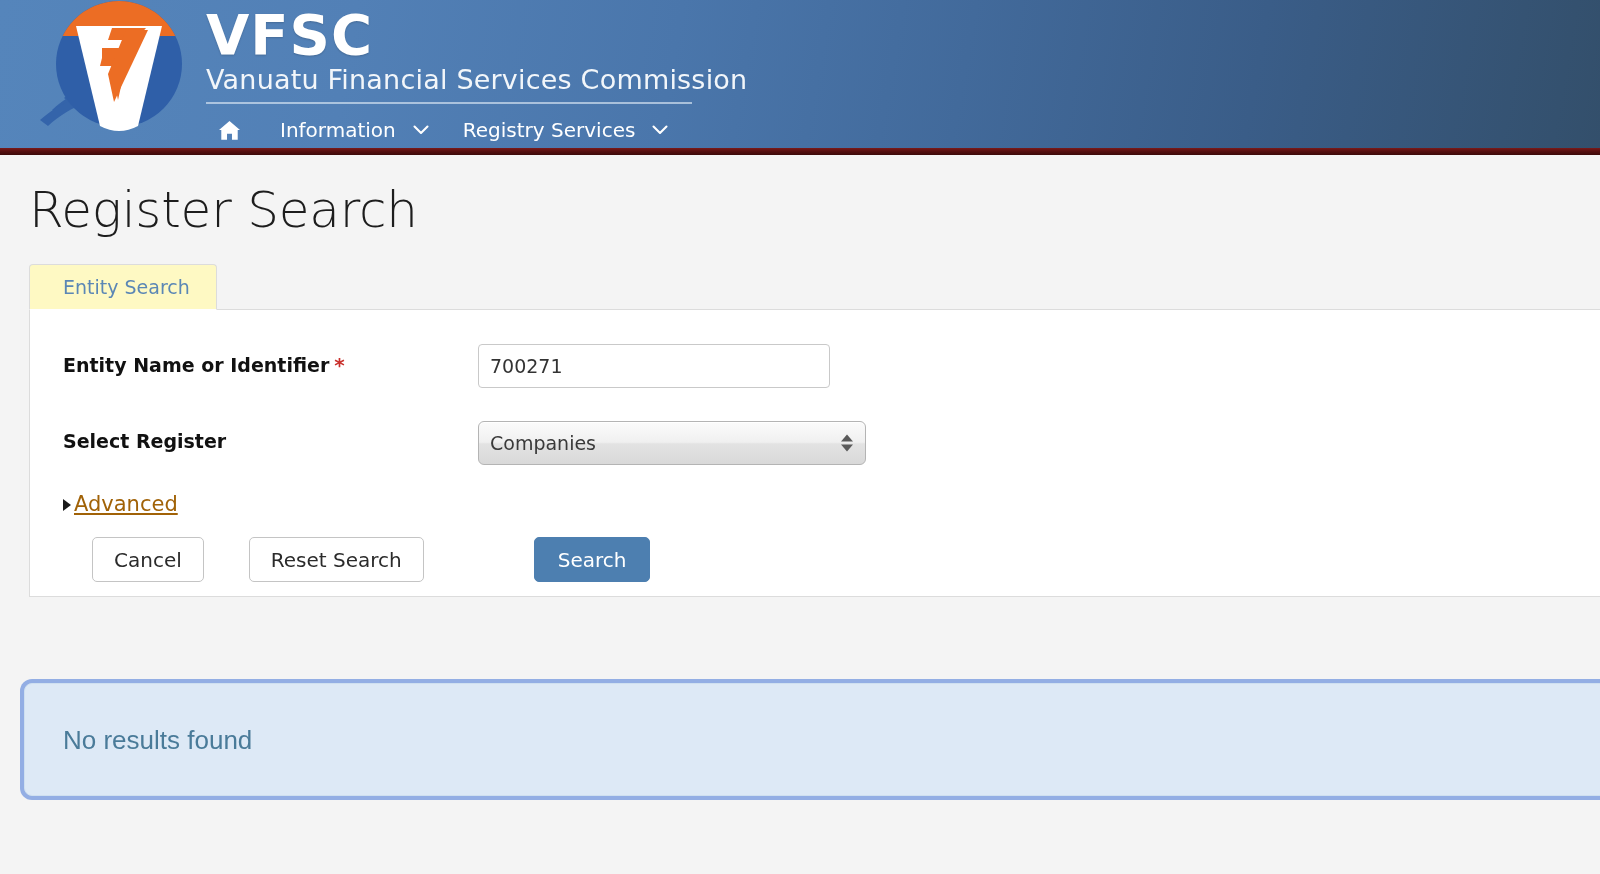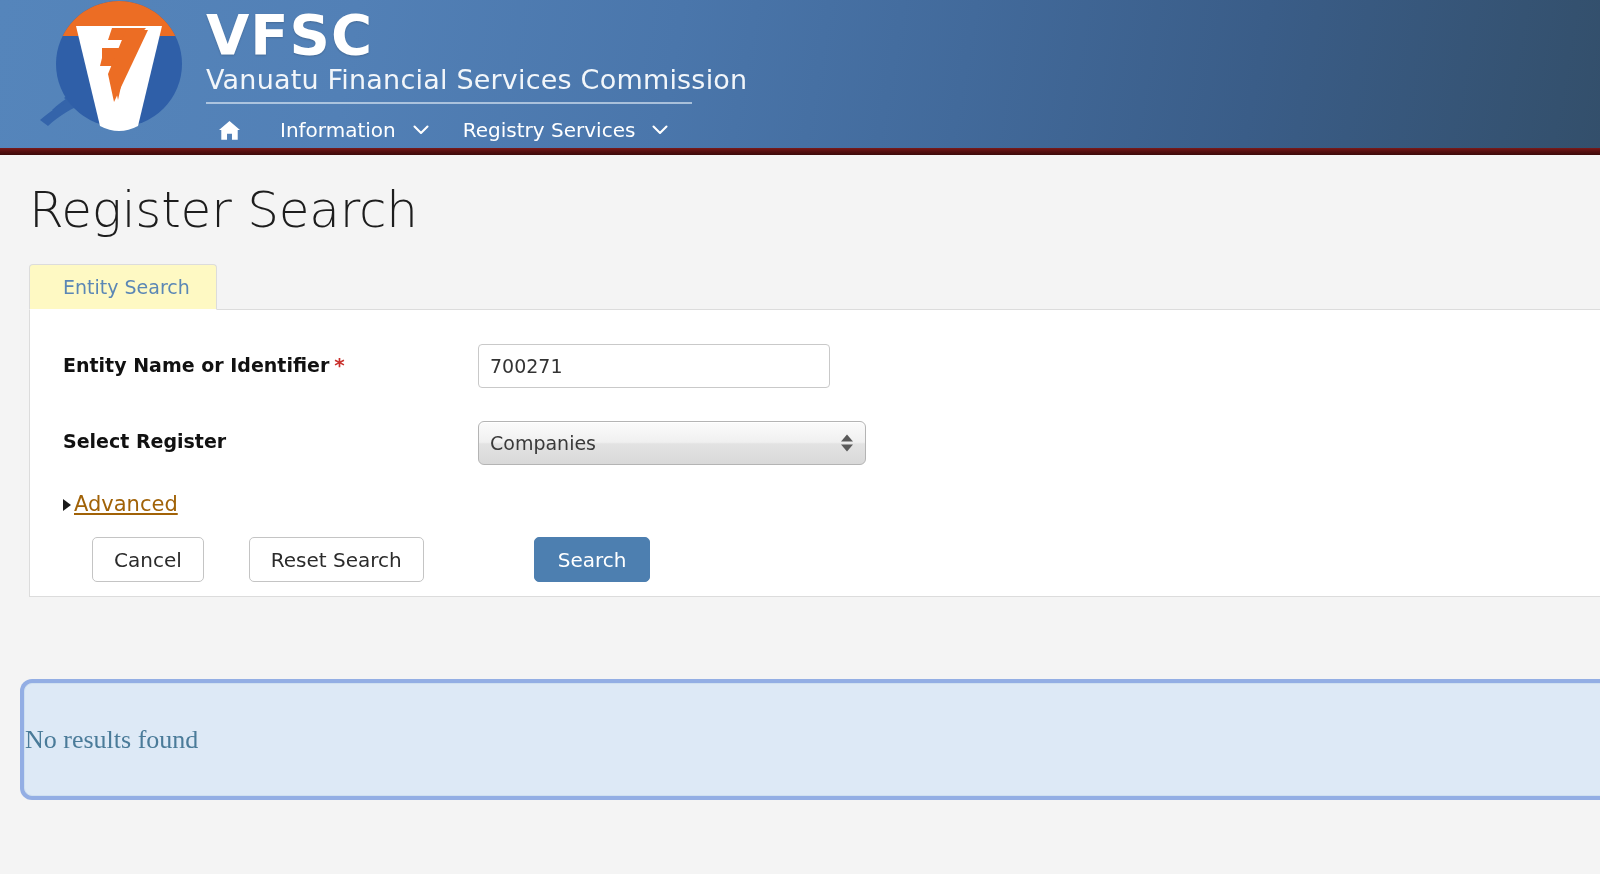--- a/index.html
+++ b/index.html
@@ -306,23 +306,24 @@
     border-radius: 8px;
     box-shadow: 0 0 0 4px #93aee4;
     background: #dde9f6;
     border: 1px solid #cfe0f0;
     box-sizing: border-box;
     height: 113px;
     display: flex;
     align-items: center;
   }
   .alert-text {
-    font-family: Liberation Serif, serif;
+    font-family: Liberation Sans, sans-serif;
     font-size: 26px;
     color: #4a7b99;
+    padding-left: 38px;
     line-height: 1;
   }
 </style>
 </head>
 <body>
 
 <div class="site-header">
 
   <div class="brand-wrap">
     <div class="logo-mark">

